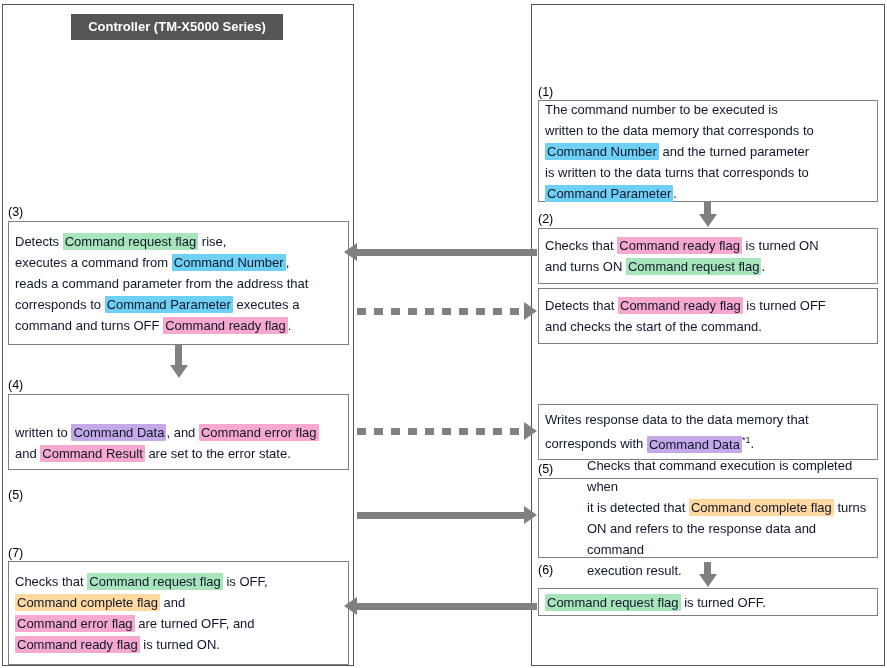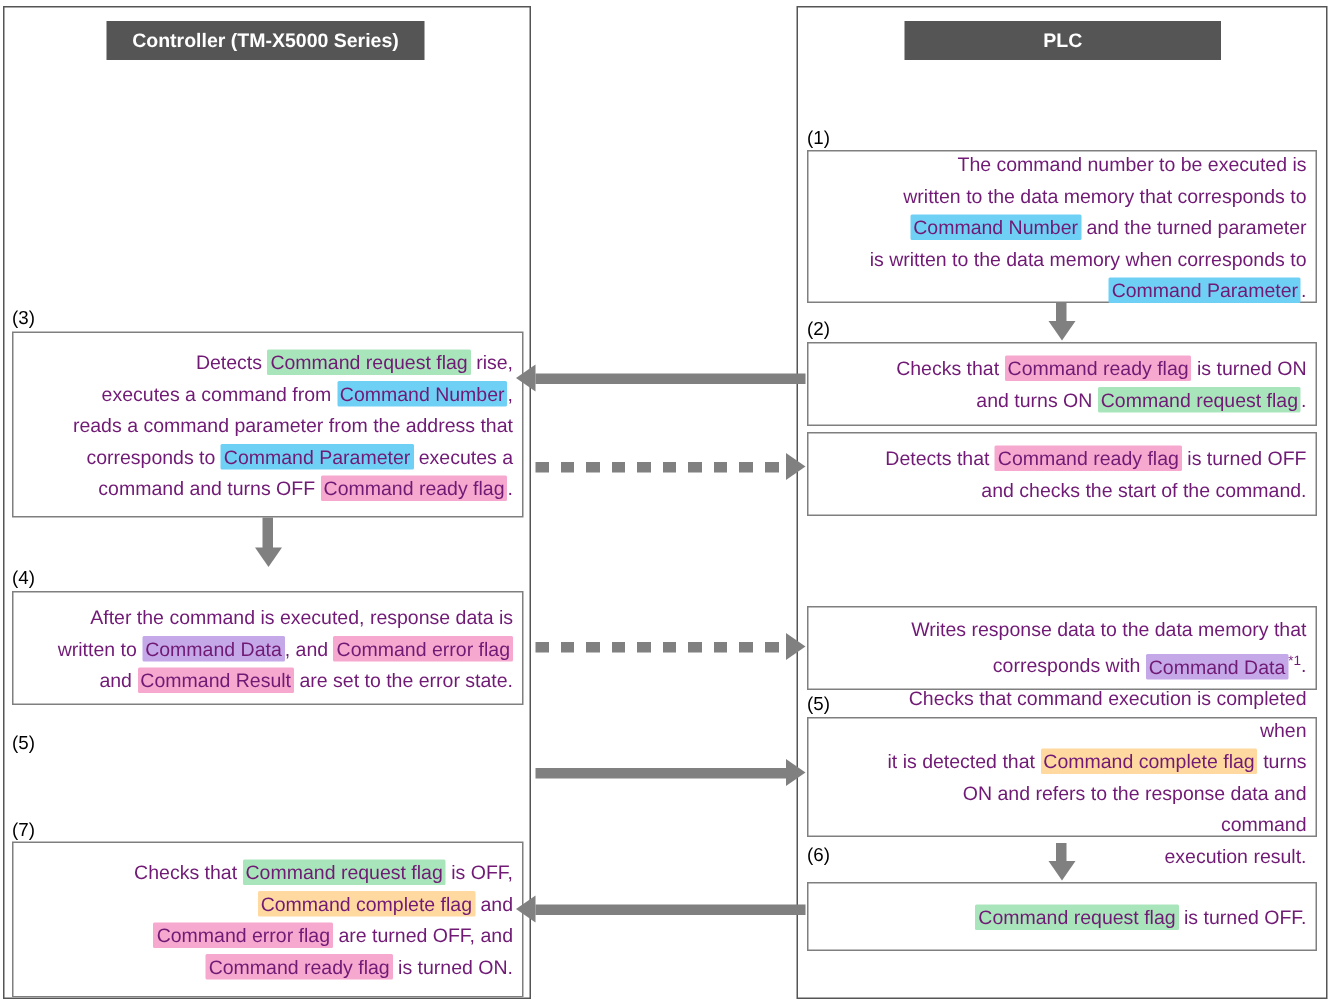--- a/index.html
+++ b/index.html
@@ -62,23 +62,23 @@
     line-height: 14px;
   }
   .box {
     position: absolute;
     border: 1px solid #7f7f7f;
     background: #ffffff;
     box-sizing: border-box;
     display: flex;
     align-items: center;
     justify-content: center;
-    text-align: right;
+    text-align: left;
     font-size: 13px;
-    color: #701a75;
+    color: #0f172a;
     line-height: 21px;
     padding: 3px 6px;
   }
   .box .inner {
     width: 100%;
   }
   .hl {
     padding: 1px 2px;
     border-radius: 1px;
     white-space: nowrap;
@@ -136,30 +136,29 @@
 </style>
 </head>
 <body>
 
 <div id="canvas">
 
   <div class="column" id="col-controller"></div>
   <div class="column" id="col-plc"></div>
 
   <div class="col-header" id="hdr-controller">Controller (TM-X5000 Series)</div>
-  <div class="col-header" id="hdr-plc">PLC</div>
 
   <div class="step-label" style="left:538px; top:85px;">(1)</div>
   <div class="box" id="box-plc-1" style="left:538px; top:100px; width:340px; height:102px;">
     <div class="inner">
       <span>The command number to be executed is</span><br>
       <span>written to the data memory that corresponds to</span><br>
       <span class="hl hl-blue">Command Number</span>
       <span>and the turned parameter</span><br>
-      <span>is written to the data memory when corresponds to</span><br>
+      <span>is written to the data turns that corresponds to</span><br>
       <span class="hl hl-blue">Command Parameter</span><span>.</span>
     </div>
   </div>
 
   <div class="arrow-v" style="left:704px; top:202px; height:14px;"></div>
   <div class="arrowhead-down" style="left:699px; top:214px;"></div>
 
   <div class="step-label" style="left:538px; top:212px;">(2)</div>
   <div class="box" id="box-plc-2" style="left:538px; top:228px; width:340px; height:56px;">
     <div class="inner">
@@ -197,21 +196,21 @@
       <span>turns</span><br>
       <span>ON and refers to the response data and command</span><br>
       <span>execution result.</span>
     </div>
   </div>
 
   <div class="arrow-v" style="left:704px; top:562px; height:14px;"></div>
   <div class="arrowhead-down" style="left:699px; top:574px;"></div>
 
   <div class="step-label" style="left:538px; top:563px;">(6)</div>
-  <div class="box" id="box-plc-6" style="left:538px; top:588px; width:340px; height:46px;">
+  <div class="box" id="box-plc-6" style="left:538px; top:588px; width:340px; height:28px;">
     <div class="inner">
       <span class="hl hl-green">Command request flag</span>
       <span>is turned OFF.</span>
     </div>
   </div>
 
   <div class="step-label" style="left:8px; top:205px;">(3)</div>
   <div class="box" id="box-ctrl-3" style="left:8px; top:221px; width:341px; height:124px;">
     <div class="inner">
       <span>Detects</span>
@@ -227,21 +226,21 @@
       <span class="hl hl-pink">Command ready flag</span><span>.</span>
     </div>
   </div>
 
   <div class="arrow-v" style="left:175px; top:345px; height:22px;"></div>
   <div class="arrowhead-down" style="left:170px; top:365px;"></div>
 
   <div class="step-label" style="left:8px; top:378px;">(4)</div>
   <div class="box" id="box-ctrl-4" style="left:8px; top:394px; width:341px; height:76px;">
     <div class="inner">
-      <span>After the command is executed, response data is</span><br>
+      <br>
       <span>written to</span>
       <span class="hl hl-purple">Command Data</span><span>, and</span>
       <span class="hl hl-pink">Command error flag</span><br>
       <span>and</span>
       <span class="hl hl-pink">Command Result</span>
       <span>are set to the error state.</span>
     </div>
   </div>
 
   <div class="step-label" style="left:8px; top:488px;">(5)</div>

